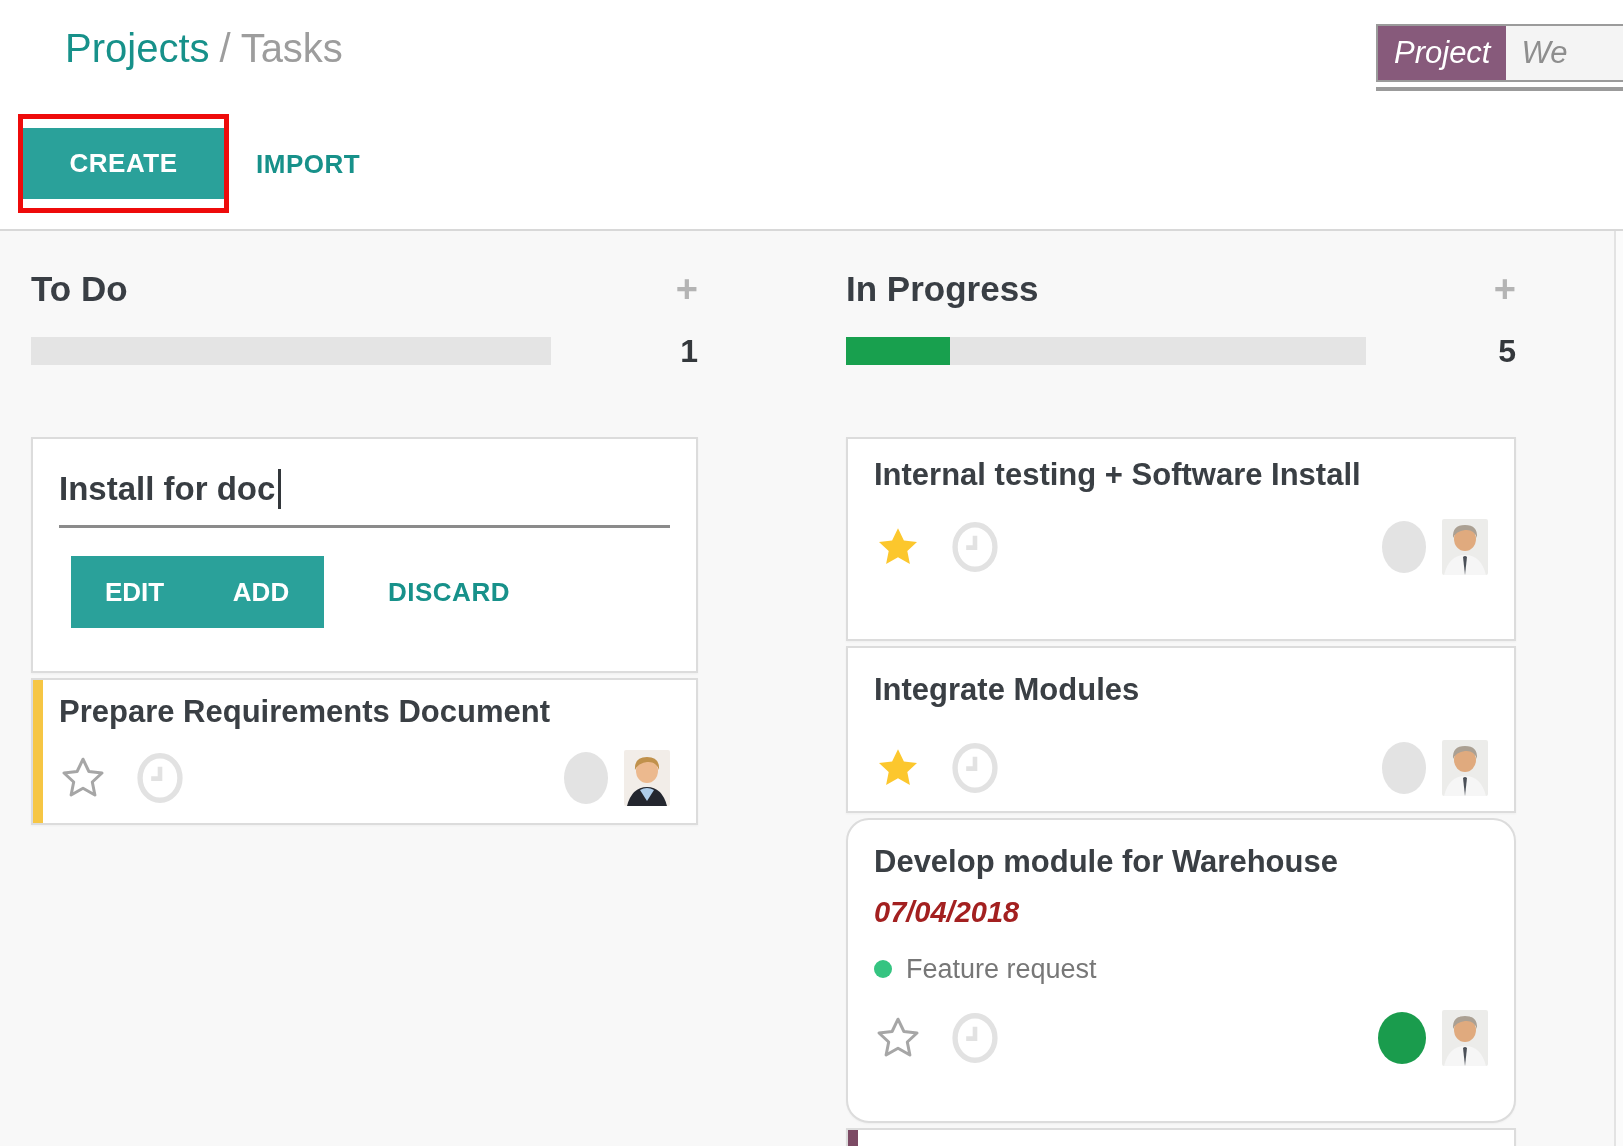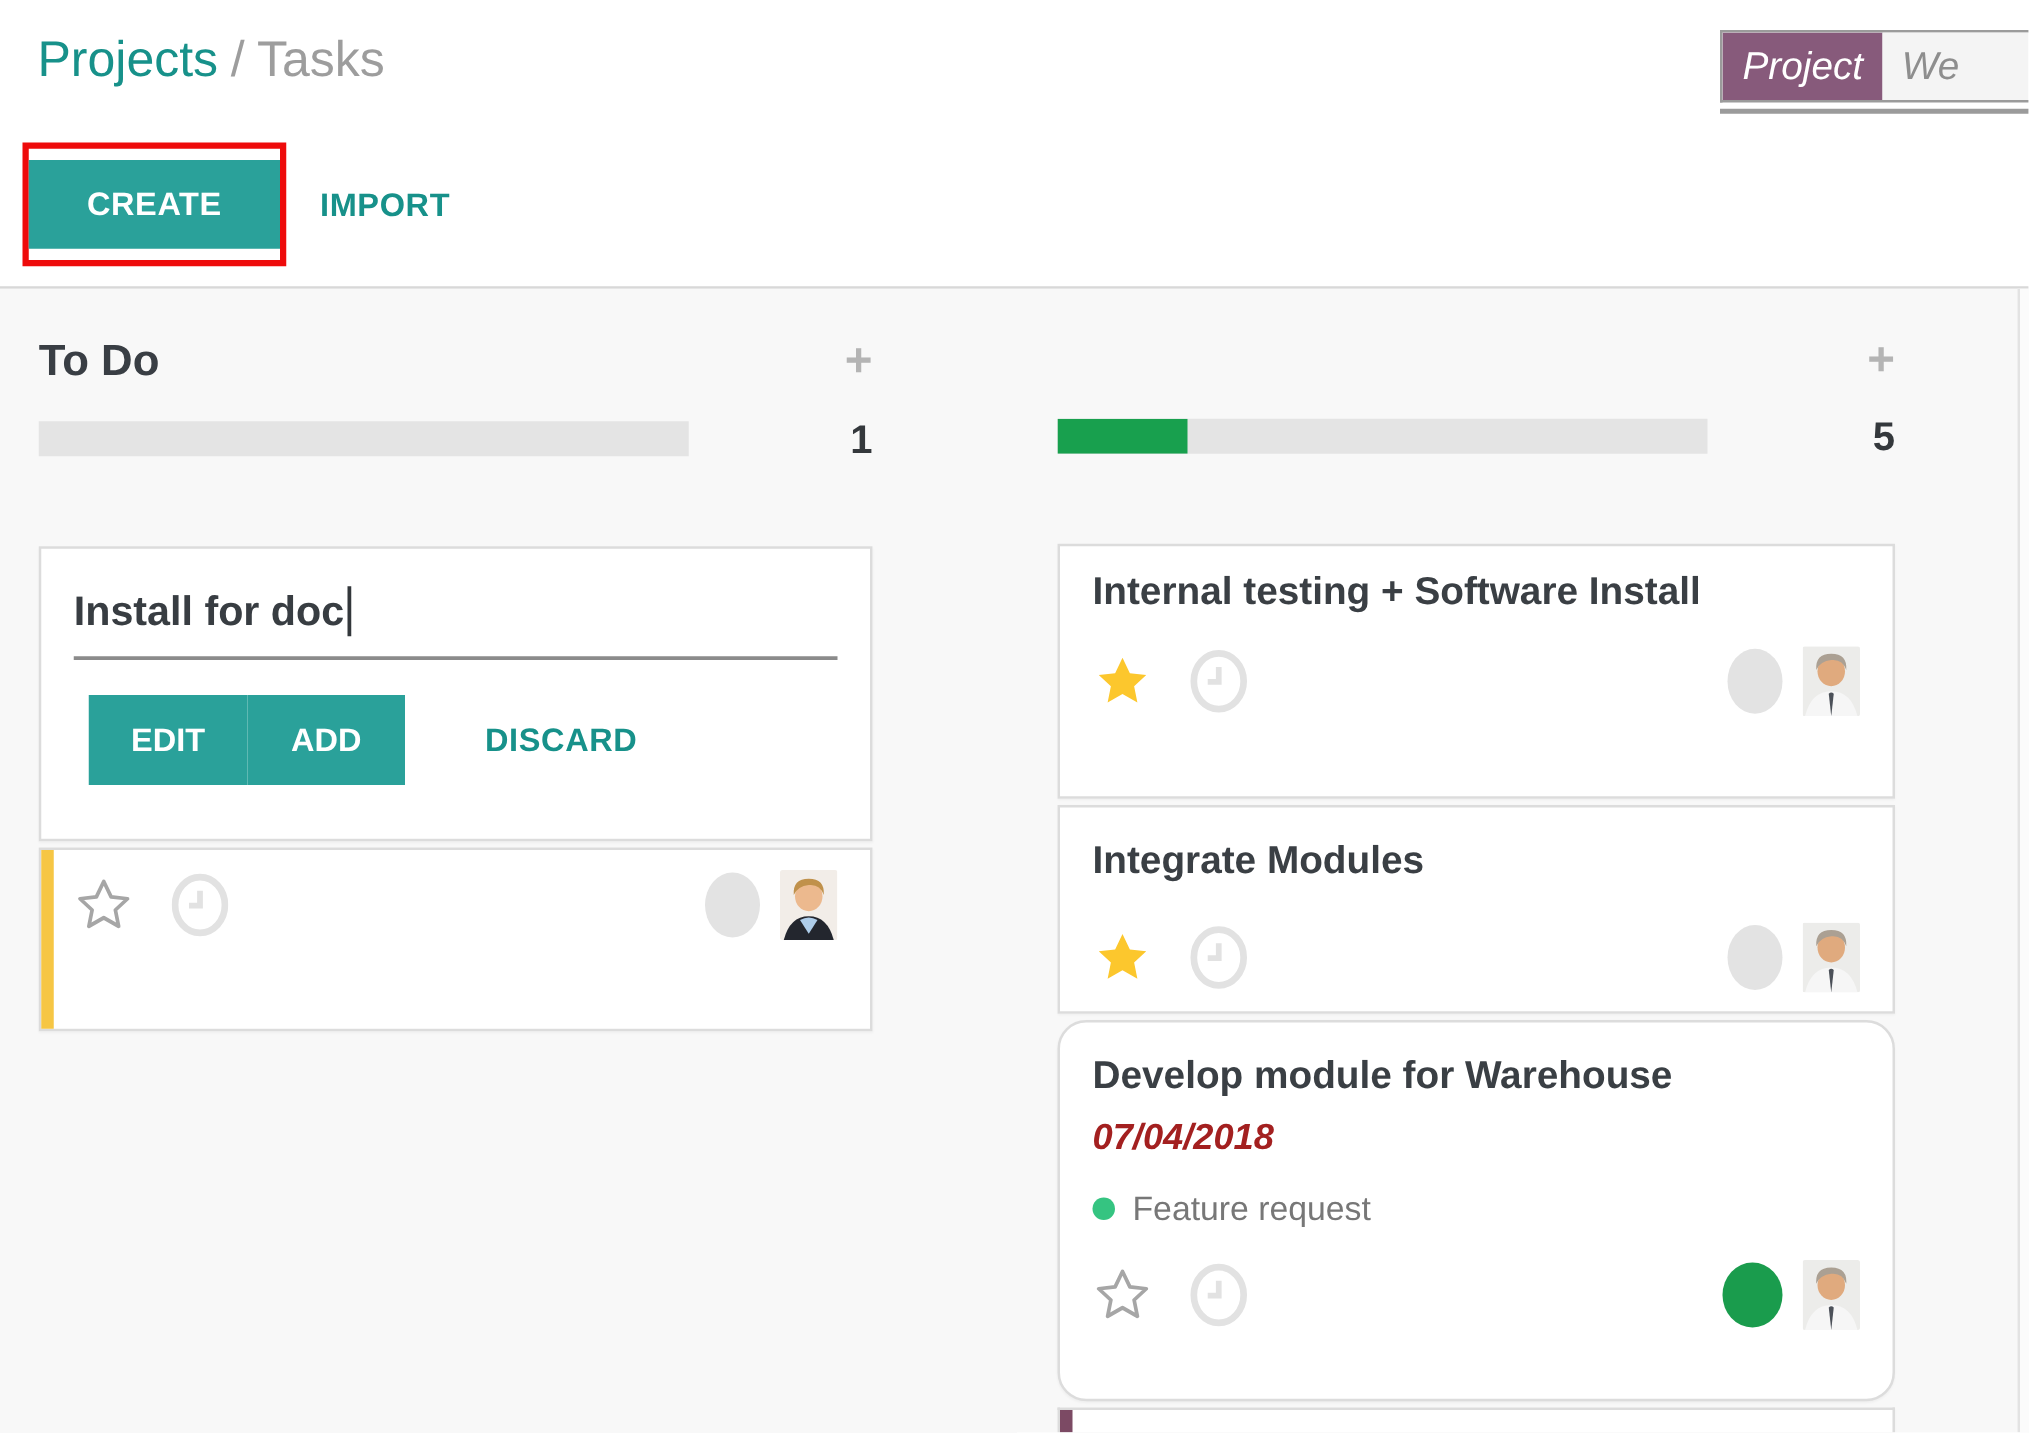--- a/index.html
+++ b/index.html
@@ -9,21 +9,21 @@
     --bg:#f8f8f8; --track:#e4e4e4; --border:#dcdcdc;
     --dark:#3b4045; --gray:#9d9d9d; --red:#ee0b0b;
   }
   *{margin:0;padding:0;box-sizing:border-box;}
   body{background:#fff;}
   .page{position:relative;width:1623px;height:1146px;background:#fff;
         font-family:"Liberation Sans",sans-serif;overflow:hidden;}
 
   
   .breadcrumb{position:absolute;left:30px;top:26px;font-size:40px;white-space:nowrap;}
-  .bc-parent{color:var(--teal-text);cursor:pointer;}
+  .bc-parent{color:var(--teal-text);cursor:pointer;margin-left:35px;}
   .bc-sep{color:var(--gray);margin:0 10px;}
   .bc-current{color:var(--gray);}
 
   .switcher{position:absolute;right:0;top:24px;height:58px;width:247px;display:flex;
             border:2px solid #9b9b9b;border-right:none;overflow:hidden;font-style:italic;}
   .sw-selected{background:var(--purple);color:#fff;font-size:31px;line-height:54px;
                padding:0 16px;font-weight:400;}
   .sw-other{background:#f4f4f4;color:#8e8e8e;font-size:31px;line-height:54px;
             padding:0 4px 0 15px;flex:1;}
   .switcher-underline{position:absolute;right:0;top:87px;width:247px;height:4px;background:#9b9b9b;}
@@ -184,20 +184,21 @@
           <div class="qc-buttons">
             <button class="btn-solid btn-edit">EDIT</button>
             <button class="btn-solid">ADD</button>
             <button class="btn-flat">DISCARD</button>
           </div>
         </div>
 
         <div class="card card-prepare">
           <div class="strip strip-yellow"></div>
           <div class="card-body">
+            <div class="card-title">Prepare Requirements Document</div>
             <div class="icon-row">
               <span class="ico-star star-outline">
                 <svg width="48" height="48">
                     <use href="#sym-star"></use>
                   </svg></span>
               <span class="ico-clock">
                 <svg width="46" height="52" viewBox="0 0 24 27">
                     <use href="#sym-clock"></use>
                   </svg></span>
               <span class="dot dot-gray"></span>
@@ -207,20 +208,21 @@
                   </svg>
                 </span>
             </div>
           </div>
         </div>
       </div>
     </div>
 
     <div class="col col-progress">
       <div class="col-header">
+        <span class="col-title">In Progress</span>
         <span class="col-add">+</span>
       </div>
       <div class="progress-row">
         <div class="pbar">
           <div class="pfill" style="width: 20%;"></div>
         </div>
         <span class="pcount">5</span>
       </div>
 
       <div class="cards">

